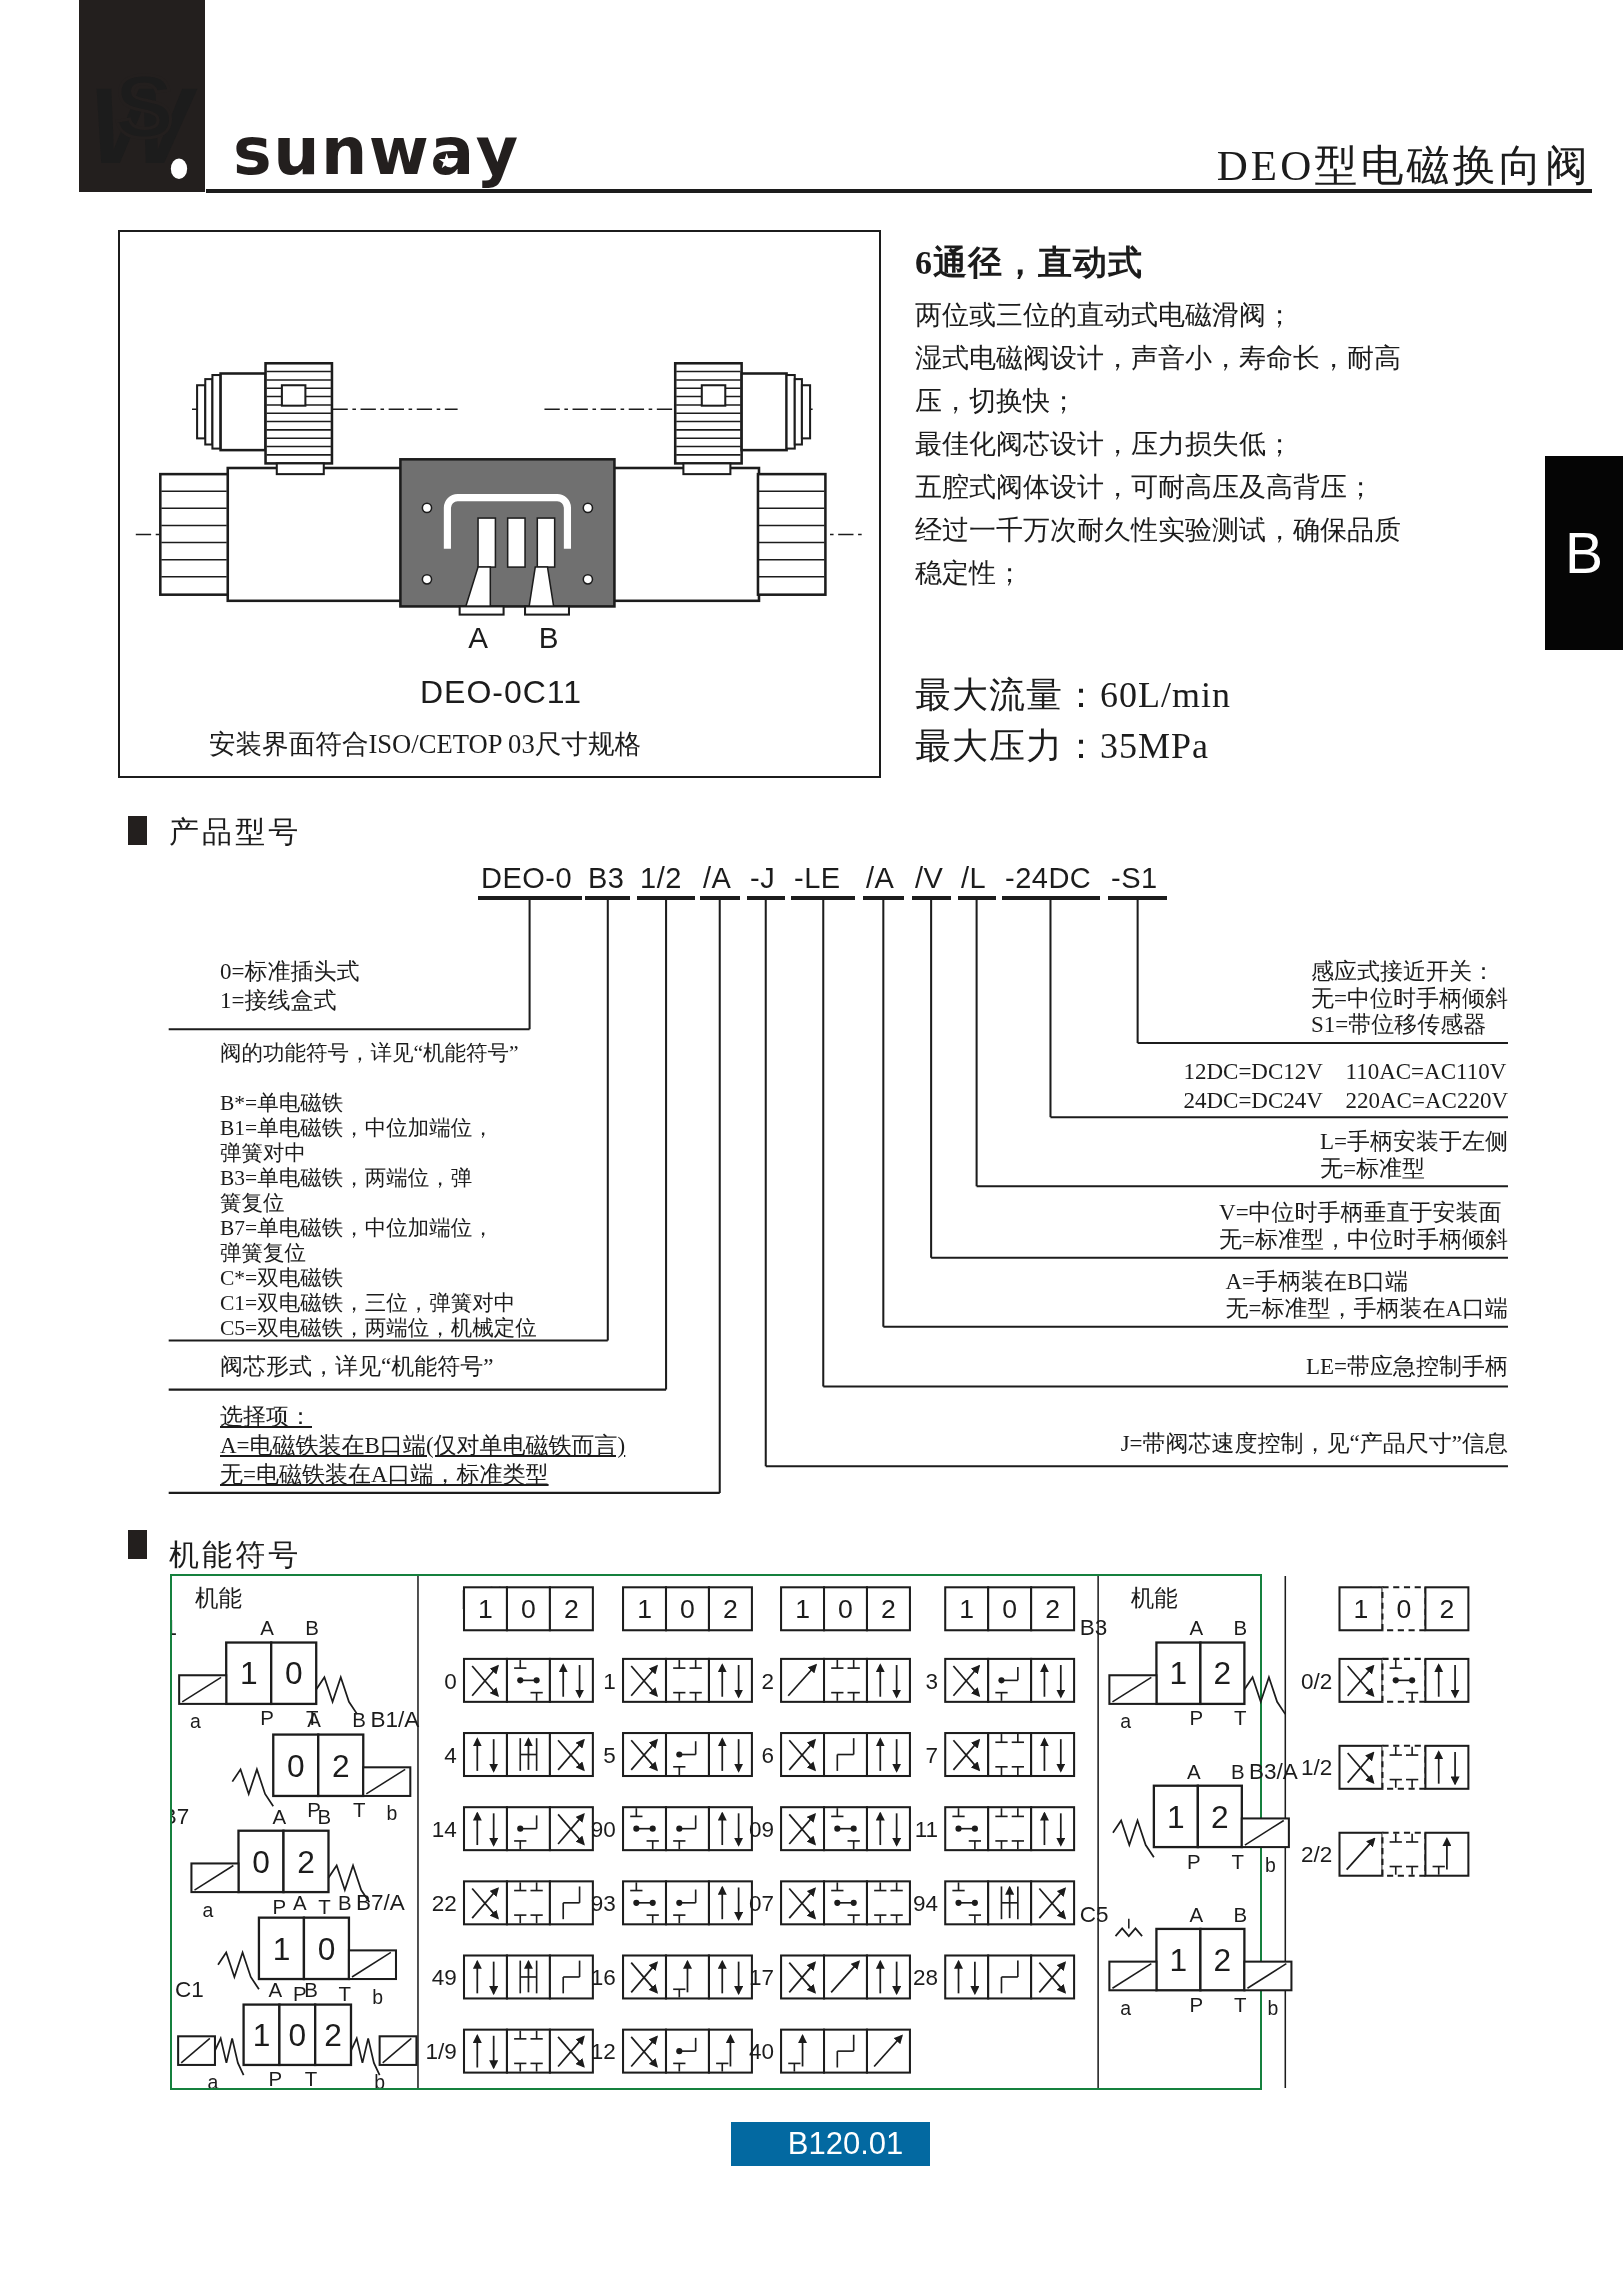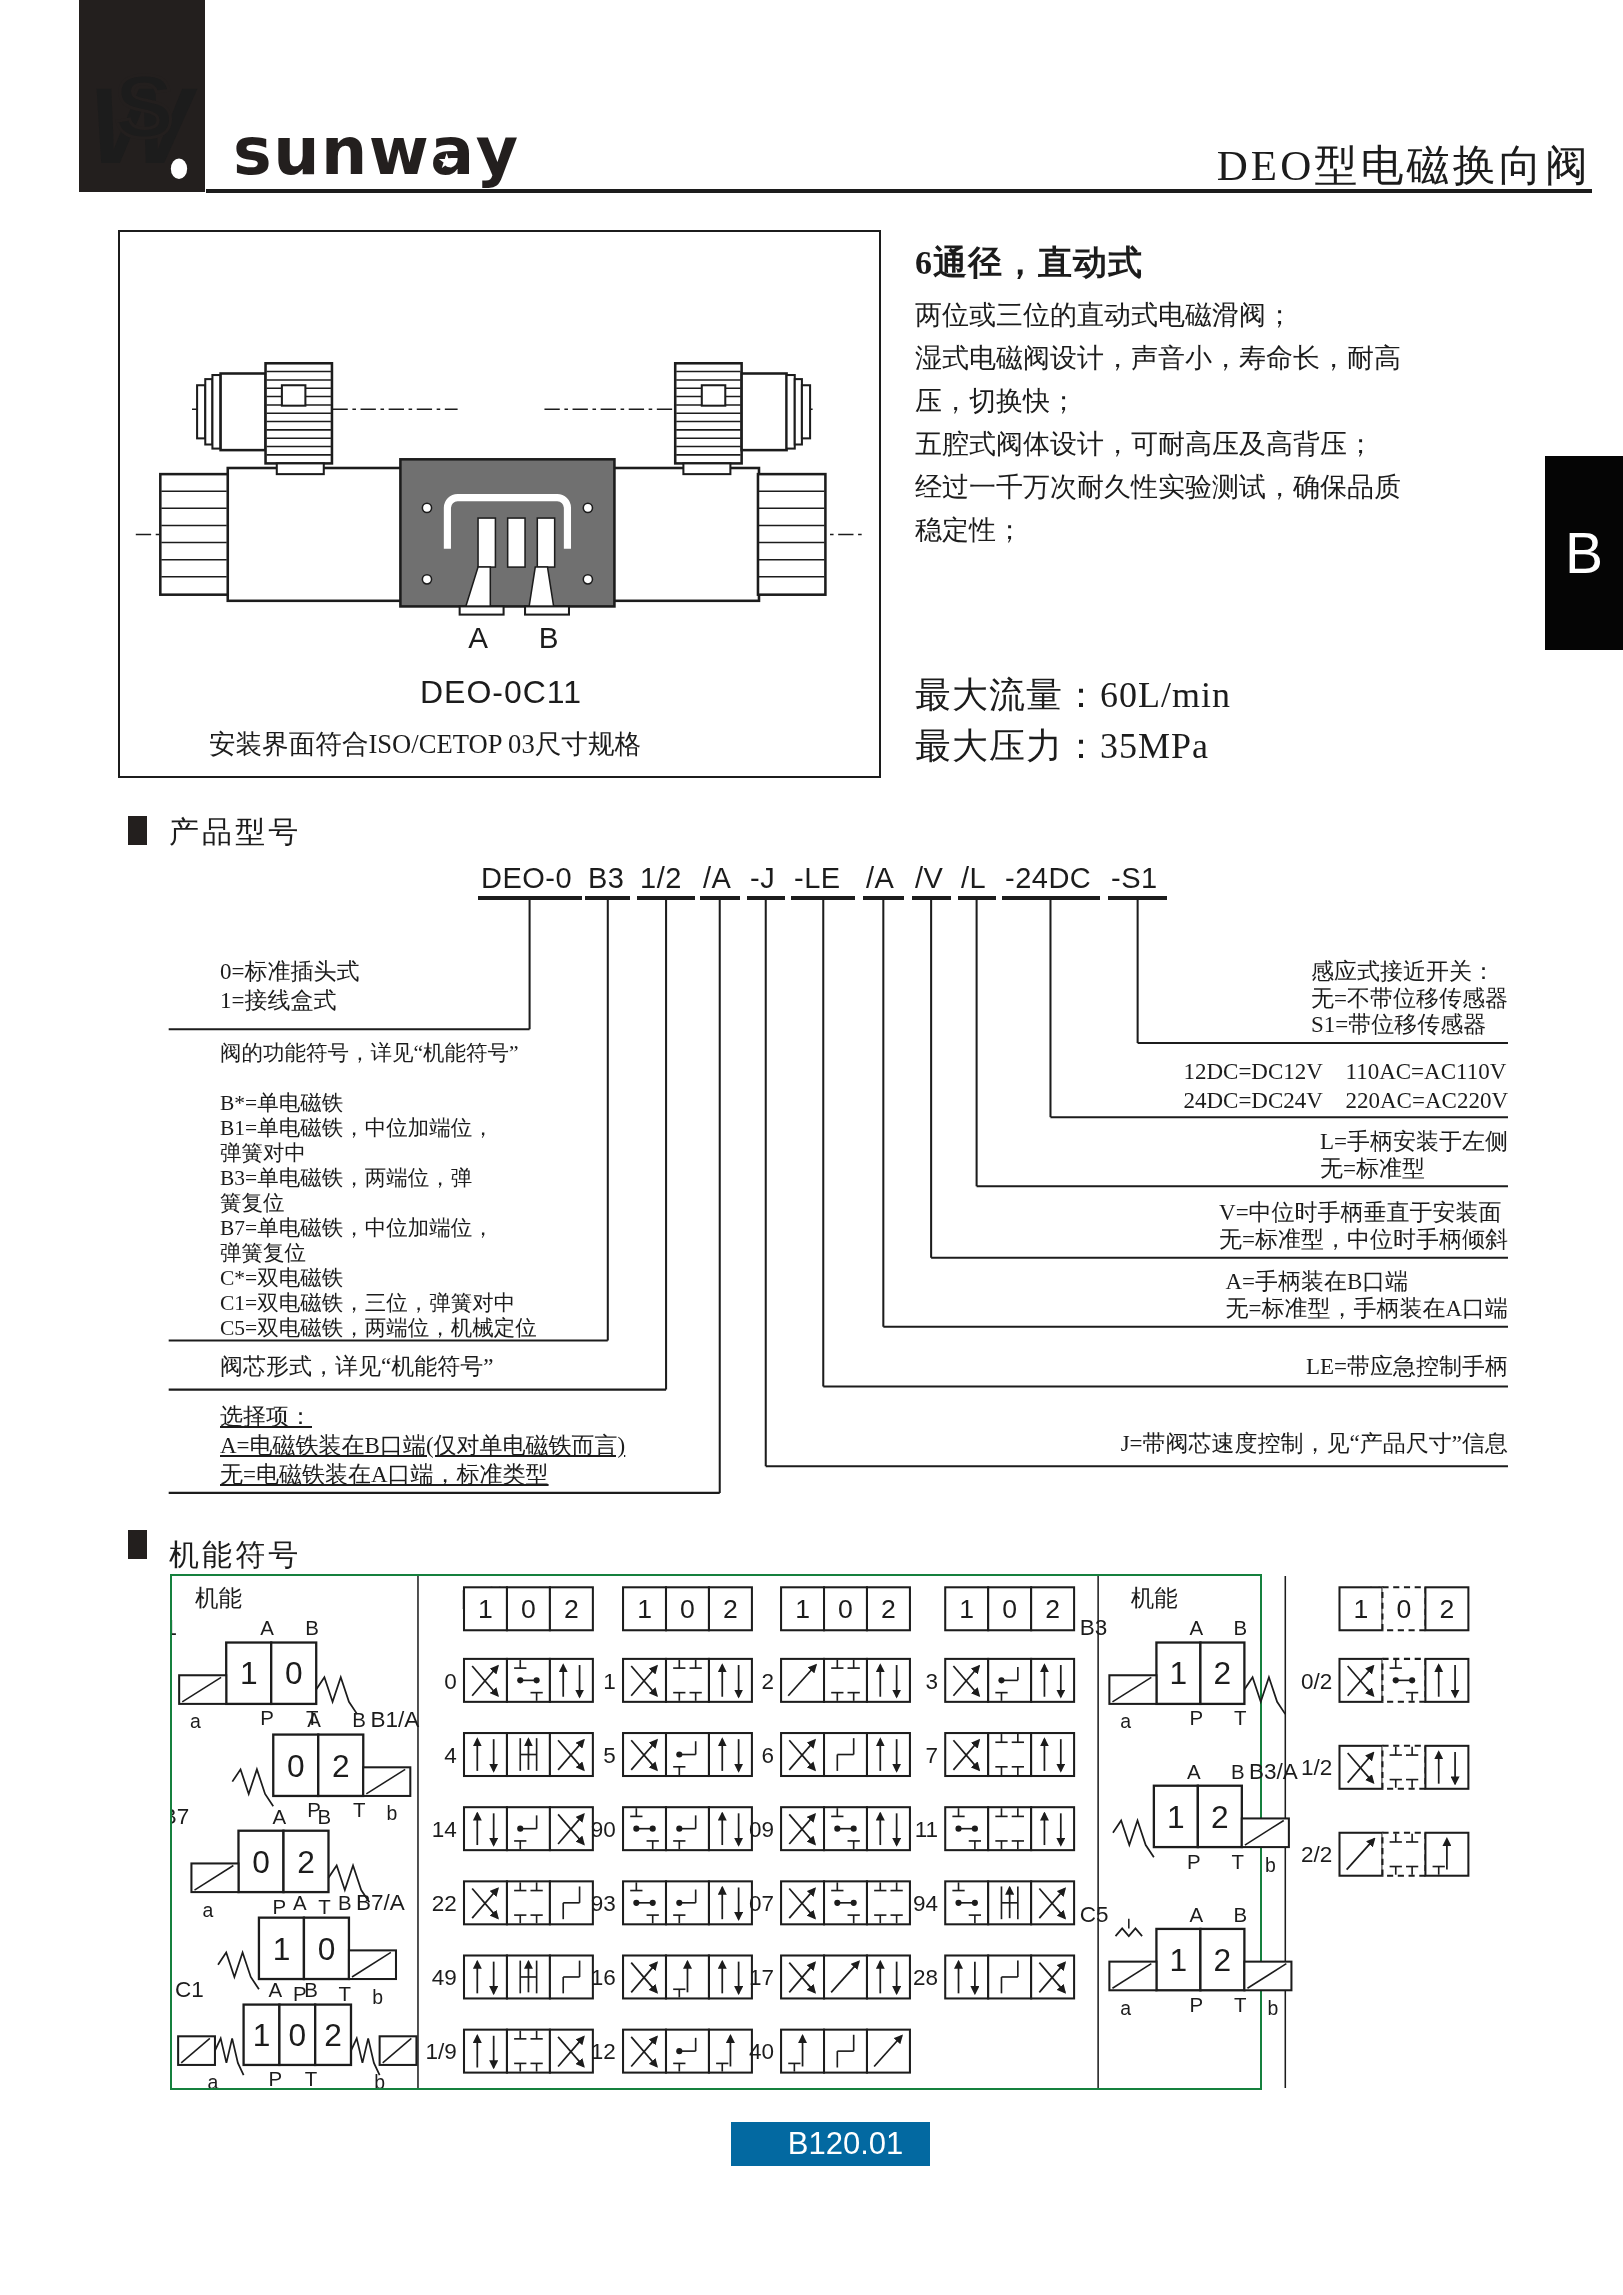--- a/index.html
+++ b/index.html
@@ -126,20 +126,21 @@
     </svg>
 </div>
 <div class="abs img-model" style="left:220px;width:562px;">DEO-0C11</div>
 <div class="abs img-caption">安装界面符合ISO/CETOP 03尺寸规格</div>
 
 <div class="abs subtitle">6通径，直动式</div>
 <div class="abs features" id="features">
     <div>两位或三位的直动式电磁滑阀；</div>
     <div>湿式电磁阀设计，声音小，寿命长，耐高</div>
     <div>压，切换快；</div>
+    <div>最佳化阀芯设计，压力损失低；</div>
     <div>五腔式阀体设计，可耐高压及高背压；</div>
     <div>经过一千万次耐久性实验测试，确保品质</div>
     <div>稳定性；</div>
   </div>
 <div class="abs maxflow">最大流量：60L/min</div>
 <div class="abs maxpress">最大压力：35MPa</div>
 
 <div class="abs sec-bullet" style="left:128px;top:816px;"></div>
 <div class="abs sec-title" style="left:169px;top:812px;">产品型号</div>
 <div id="code-row">
@@ -188,21 +189,21 @@
     <line x1="1610.5" y1="1759" x2="1610.5" y2="2712" stroke="#1c1c1c" stroke-width="4"></line>
     <line x1="1610.5" y1="2712" x2="2950" y2="2712" stroke="#1c1c1c" stroke-width="4"></line>
     <line x1="1498" y1="1759" x2="1498" y2="2868" stroke="#1c1c1c" stroke-width="4"></line>
     <line x1="1498" y1="2868" x2="2950" y2="2868" stroke="#1c1c1c" stroke-width="4"></line>
   </svg>
 <div id="notes">
     <div class="note" style="left: 220px; top: 957px; line-height: 29px;"><div>0=标准插头式</div><div>1=接线盒式</div></div>
     <div class="note" style="left: 220px; top: 1041px; line-height: 25px; font-size: 21.5px;"><div>阀的功能符号，详见“机能符号”</div><div>&nbsp;</div><div>B*=单电磁铁</div><div>B1=单电磁铁，中位加端位，</div><div>弹簧对中</div><div>B3=单电磁铁，两端位，弹</div><div>簧复位</div><div>B7=单电磁铁，中位加端位，</div><div>弹簧复位</div><div>C*=双电磁铁</div><div>C1=双电磁铁，三位，弹簧对中</div><div>C5=双电磁铁，两端位，机械定位</div></div>
     <div class="note" style="left: 220px; top: 1352px; line-height: 29px;"><div>阀芯形式，详见“机能符号”</div></div>
     <div class="note" style="left: 220px; top: 1402px; line-height: 29px; text-decoration: underline;"><div>选择项：</div><div>A=电磁铁装在B口端(仅对单电磁铁而言)</div><div>无=电磁铁装在A口端，标准类型</div></div>
-    <div class="note right" style="top: 959px; line-height: 26.6px; right: 115px;"><div>感应式接近开关：</div><div>无=不带位移传感器</div><div>S1=带位移传感器</div></div>
+    <div class="note right" style="top: 959px; line-height: 26.6px; right: 115px;"><div>感应式接近开关：</div><div>无=中位时手柄倾斜</div><div>S1=带位移传感器</div></div>
     <div class="note right" style="top: 1057px; line-height: 29px; right: 115px;"><div>12DC=DC12V　110AC=AC110V</div><div>24DC=DC24V　220AC=AC220V</div></div>
     <div class="note right" style="top: 1129px; line-height: 26.6px; right: 115px;"><div>L=手柄安装于左侧</div><div>无=标准型</div></div>
     <div class="note right" style="top: 1200px; line-height: 26.6px; right: 115px;"><div>V=中位时手柄垂直于安装面</div><div>无=标准型，中位时手柄倾斜</div></div>
     <div class="note right" style="top: 1269px; line-height: 26.6px; right: 115px;"><div>A=手柄装在B口端</div><div>无=标准型，手柄装在A口端</div></div>
     <div class="note right" style="top: 1354px; line-height: 26.6px; right: 115px;"><div>LE=带应急控制手柄</div></div>
     <div class="note right" style="top: 1431px; line-height: 26.6px; right: 115px;"><div>J=带阀芯速度控制，见“产品尺寸”信息</div></div>
   </div>
 
 <div class="abs sec-bullet" style="left:128px;top:1530px;"></div>
 <div class="abs sec-title" style="left:169px;top:1526px;margin-top:9px;">机能符号</div>

